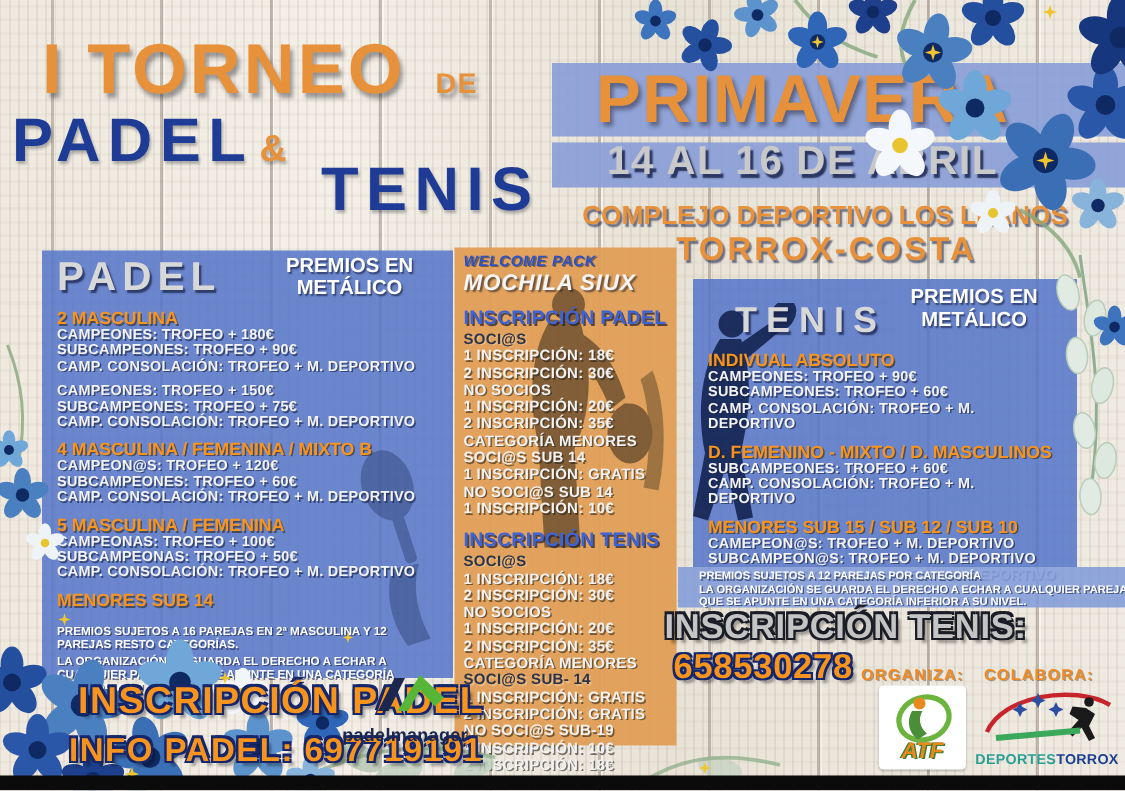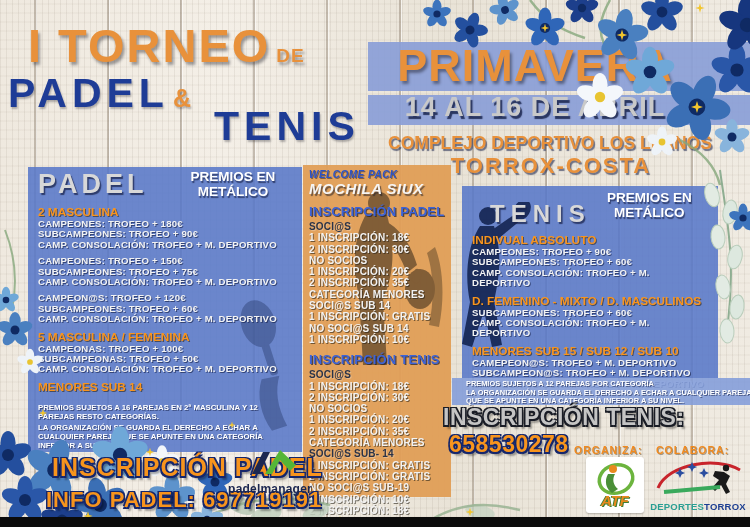--- a/index.html
+++ b/index.html
@@ -13,21 +13,21 @@
       repeating-linear-gradient(0deg, rgba(140,125,105,.05) 0 2px, transparent 2px 9px),
       linear-gradient(90deg,#efe9df 0%,#f4efe7 30%,#e9e3d7 60%,#f0ebe2 100%);
   }
   .abs{position:absolute;}
   
   .band{position:absolute;background:rgba(138,158,215,.92);z-index:1;}
   .band1{left:368px;top:42px;width:382px;height:49px;}
   .band2{left:368px;top:95px;width:382px;height:30px;}
   .t-torneo{left:28px;top:18px;font-size:47px;color:#e8913b;letter-spacing:2px;z-index:2;
     text-shadow:2px 3px 3px rgba(20,20,30,.4);}
-  .t-torneo .de{font-size:19px;letter-spacing:1px;margin-left:6px;}
+  .t-torneo .de{font-size:19px;letter-spacing:1px;margin-left:6px;padding-left:14px;}
   .t-padel{left:8px;top:70px;font-size:41px;color:#1e3c96;letter-spacing:5px;z-index:2;
     text-shadow:1px 2px 2px rgba(20,20,30,.3);}
   .t-padel .amp{font-size:25px;color:#e8913b;letter-spacing:0;margin-left:4px;}
   .t-tenis{left:214px;top:103px;font-size:41px;color:#1e3c96;letter-spacing:5px;z-index:2;
     text-shadow:1px 2px 2px rgba(20,20,30,.3);}
   .t-primavera{left:374px;top:40px;width:322px;text-align:center;font-size:45px;color:#e8913b;
     letter-spacing:1px;z-index:2;text-shadow:2px 3px 3px rgba(20,20,30,.45);}
   .t-dates{left:374px;top:92px;width:322px;text-align:center;font-size:27px;color:#c9c9c9;
     letter-spacing:1px;z-index:2;text-shadow:2px 2.5px 1px rgba(25,35,75,.85);}
   .t-venue{left:362px;top:133px;width:376px;text-align:center;font-size:17.5px;color:#e8913b;
@@ -129,20 +129,21 @@
           <div class="cat-line">CAMPEONES: TROFEO + 180€</div>
           <div class="cat-line">SUBCAMPEONES: TROFEO + 90€</div>
           <div class="cat-line">CAMP. CONSOLACIÓN: TROFEO + M. DEPORTIVO</div>
         </div>
         <div class="cat-group">
           <div class="cat-line">CAMPEONES: TROFEO + 150€</div>
           <div class="cat-line">SUBCAMPEONES: TROFEO + 75€</div>
           <div class="cat-line">CAMP. CONSOLACIÓN: TROFEO + M. DEPORTIVO</div>
         </div>
         <div class="cat-group">
+          <div class="cat-name">4 MASCULINA / FEMENINA / MIXTO B</div>
           <div class="cat-line">CAMPEON@S: TROFEO + 120€</div>
           <div class="cat-line">SUBCAMPEONES: TROFEO + 60€</div>
           <div class="cat-line">CAMP. CONSOLACIÓN: TROFEO + M. DEPORTIVO</div>
         </div>
         <div class="cat-group">
           <div class="cat-name">5 MASCULINA / FEMENINA</div>
           <div class="cat-line">CAMPEONAS: TROFEO + 100€</div>
           <div class="cat-line">SUBCAMPEONAS: TROFEO + 50€</div>
           <div class="cat-line">CAMP. CONSOLACIÓN: TROFEO + M. DEPORTIVO</div>
         </div>

